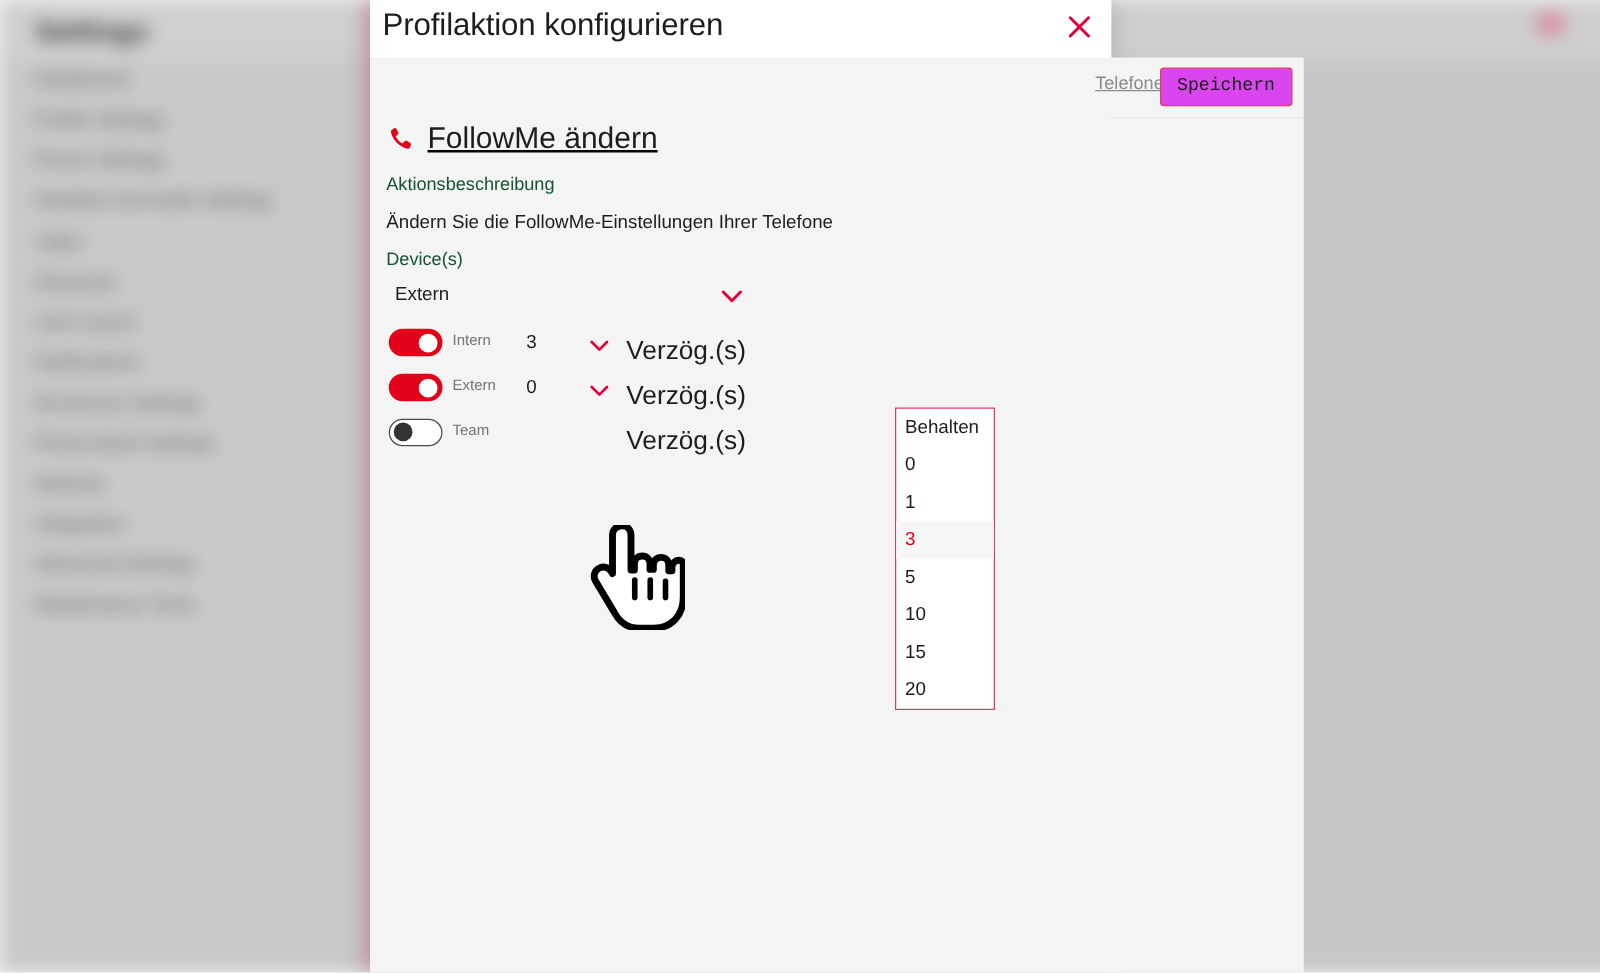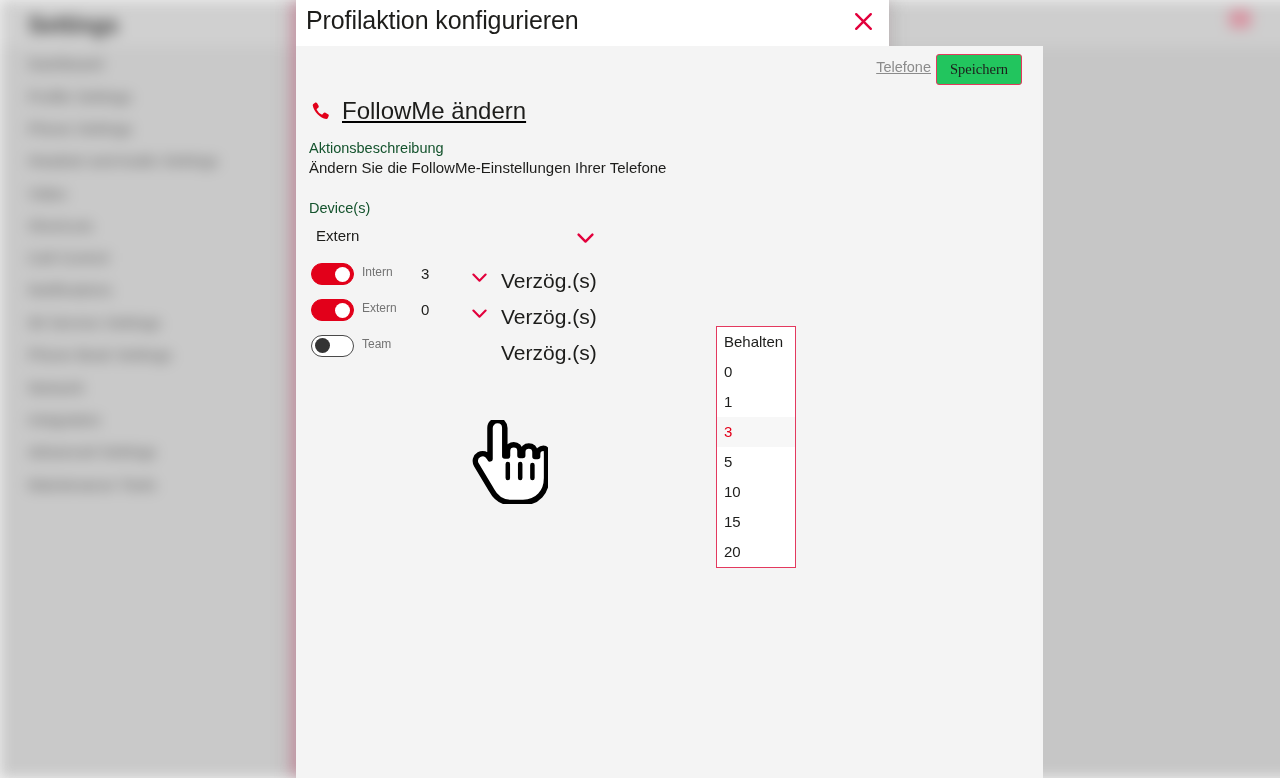--- a/index.html
+++ b/index.html
@@ -168,30 +168,30 @@
     color: #8b8b8b;
     text-decoration: underline;
     cursor: pointer;
     background: none;
     border: none;
     padding: 0;
     font-family: inherit;
   }
   .save-btn {
     position: absolute;
-    right: 21px;
+    right: 9px;
     top: 8px;
     padding: 6px 13px;
     font-size: 14.5px;
     color: #1d1d1b;
-    background: #22c55e;
+    background: #d946ef;
     border: 1px solid #e3395e;
     border-radius: 3px;
     cursor: pointer;
-    font-family: Liberation Serif, serif;
+    font-family: Liberation Mono, monospace;
     line-height: 1.2;
   }
 
   
   .modal-body {
     position: absolute;
     left: 0;
     top: 94px;
     width: 747px;
     bottom: 0;
@@ -222,21 +222,21 @@
     white-space: nowrap;
   }
   .field-value {
     position: absolute;
     left: 13px;
     font-size: 15px;
     color: #1d1d1b;
     white-space: nowrap;
   }
   .lbl-desc   { top: 46px; }
-  .val-desc   { top: 65px; }
+  .val-desc   { top: 75px; }
   .lbl-device { top: 106px; }
 
   .device-select {
     position: absolute;
     left: 0;
     top: 128px;
     width: 300px;
     height: 30px;
     cursor: pointer;
   }

